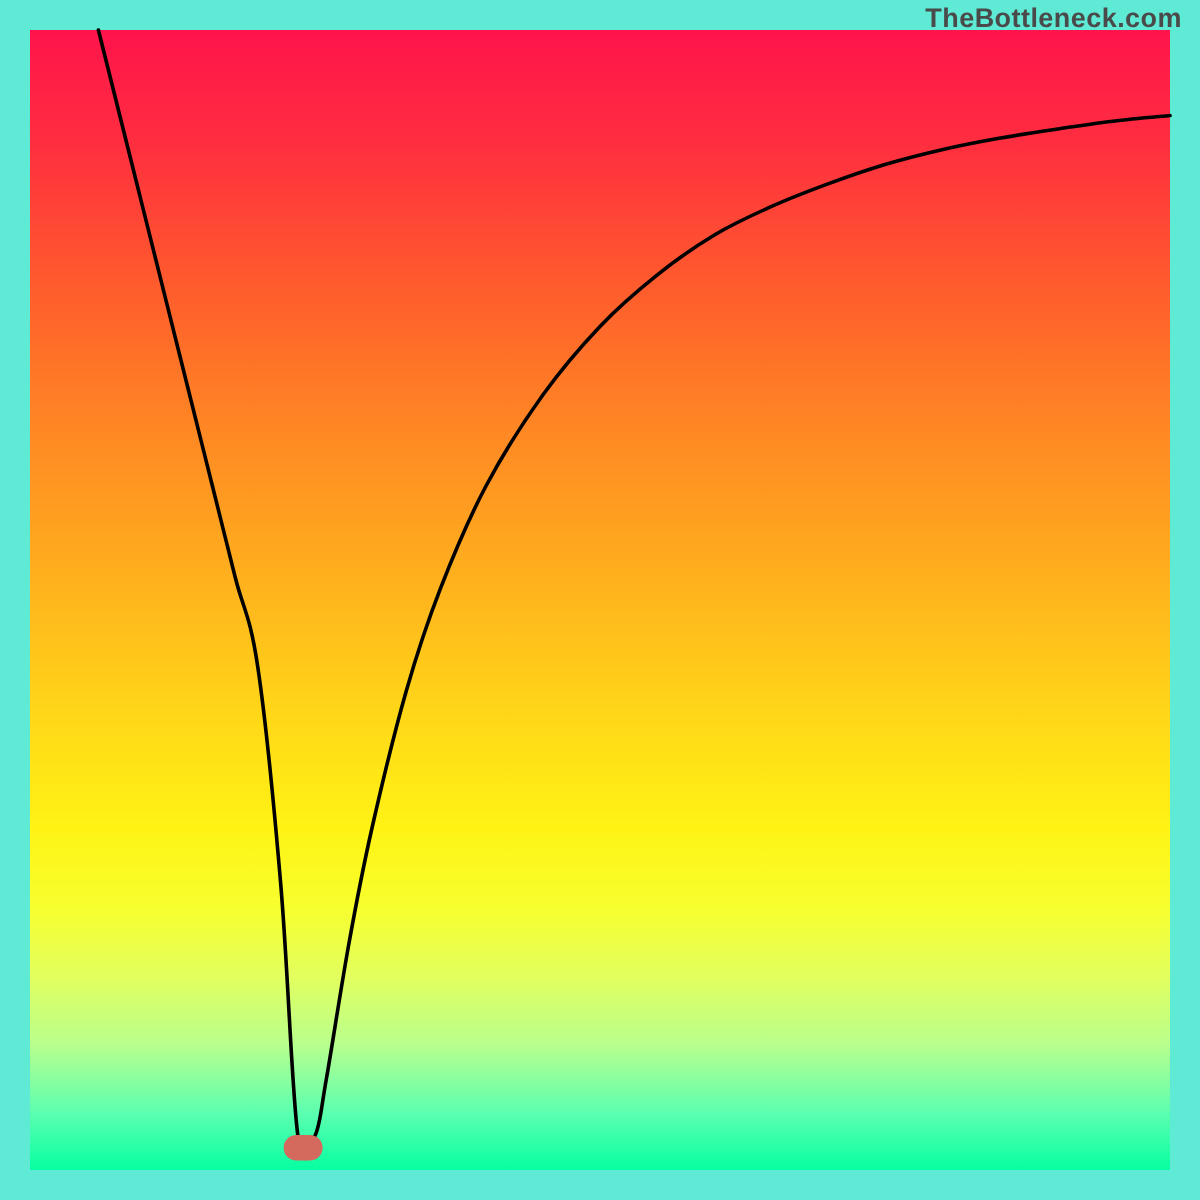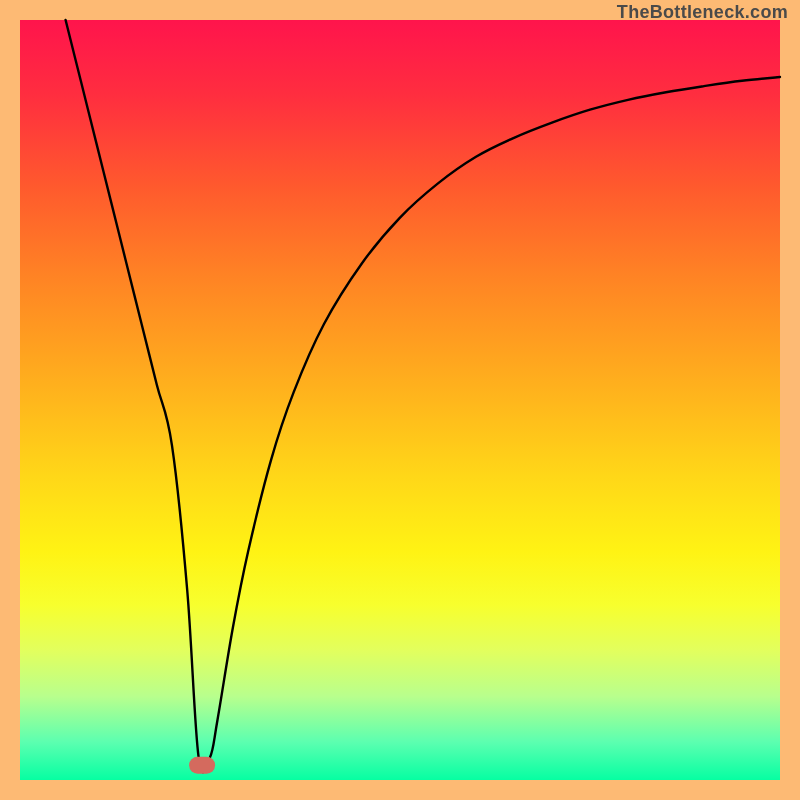--- a/index.html
+++ b/index.html
@@ -10,21 +10,21 @@
     position: relative;
     overflow: hidden;
     font-family: Arial, Helvetica, sans-serif;
   }
   .frame {
     position: absolute;
     top: 0;
     left: 0;
     width: 800px;
     height: 800px;
-    background: #fdba74;
+    background: #5eead4;
   }
   .plot-area {
     position: absolute;
     left: 20px;
     top: 20px;
     width: 760px;
     height: 760px;
     background: linear-gradient(
       to bottom,
       #ff144c 0%,

